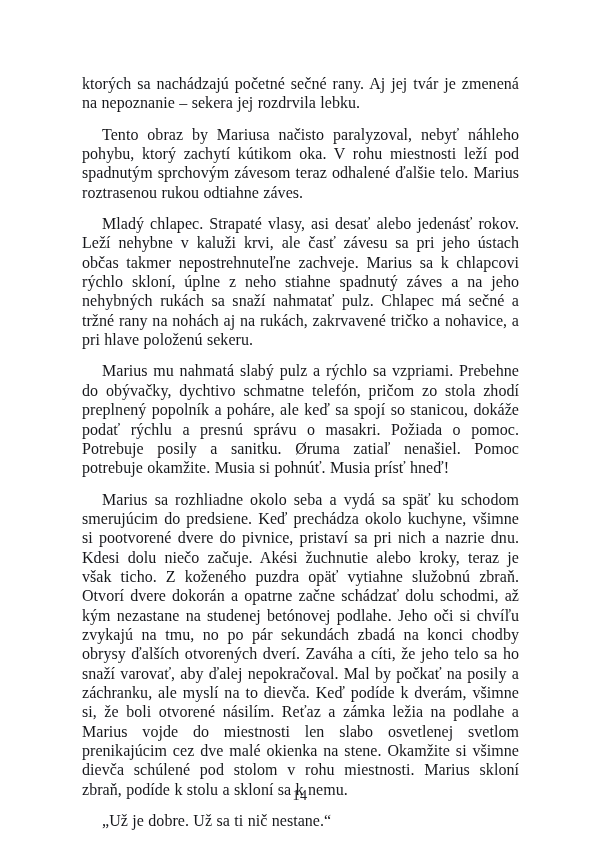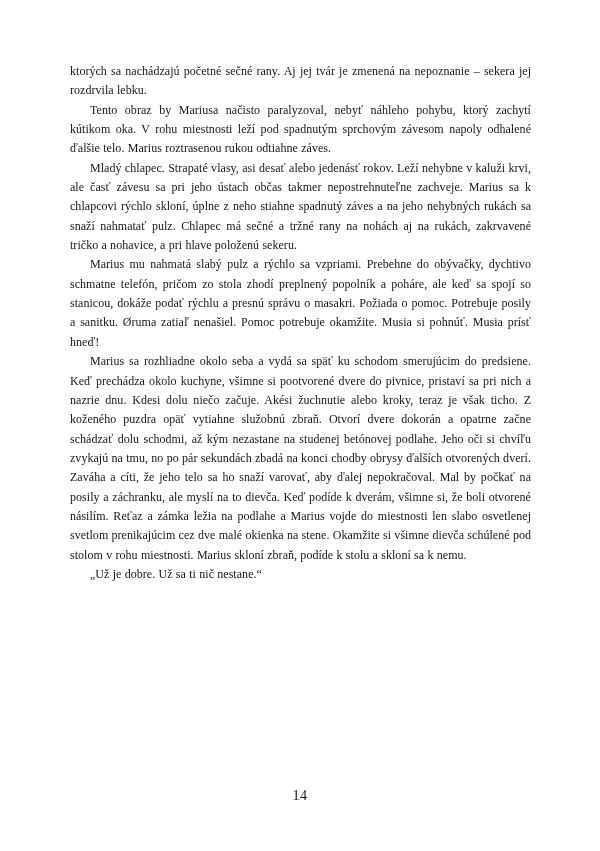--- a/index.html
+++ b/index.html
@@ -24,22 +24,22 @@
   }
 
   .text-block {
     position: absolute;
     left: 70px;
     top: 62px;
     width: 461px;
   }
 
   .para {
-    margin: 0;
-    font-size: 12px;
+    margin: 12px;
+    font-size: 16px;
     line-height: 19.35px;
     text-align: justify;
     text-justify: inter-word;
     text-indent: 20px;
     hyphens: manual;
     word-spacing: 0.02em;
     letter-spacing: 0.003em;
     color: #16171b;
   }
 
@@ -60,21 +60,21 @@
     letter-spacing: 0.02em;
   }
 </style>
 </head>
 <body>
 
 <div class="page">
 
   <div class="text-block">
     <p class="para continued">ktorých sa nachádzajú početné sečné rany. Aj jej tvár je zmenená na nepoznanie – sekera jej rozdrvila lebku.</p>
-    <p class="para">Tento obraz by Mariusa načisto paralyzoval, nebyť náhleho pohybu, ktorý zachytí kútikom oka. V rohu miestnosti leží pod spadnutým sprchovým závesom napoly odhalené ďalšie telo. Marius roztrasenou rukou odtiahne záves.</p>
+    <p class="para">Tento obraz by Mariusa načisto paralyzoval, nebyť náhleho pohybu, ktorý zachytí kútikom oka. V rohu miestnosti leží pod spadnutým sprchovým závesom teraz odhalené ďalšie telo. Marius roztrasenou rukou odtiahne záves.</p>
     <p class="para">Mladý chlapec. Strapaté vlasy, asi desať alebo jedenásť rokov. Leží nehybne v kaluži krvi, ale časť závesu sa pri jeho ústach občas takmer nepostrehnuteľne zachveje. Marius sa k chlapcovi rýchlo skloní, úplne z neho stiahne spadnutý záves a na jeho nehybných rukách sa snaží nahmatať pulz. Chlapec má sečné a tržné rany na nohách aj na rukách, zakrvavené tričko a nohavice, a pri hlave položenú sekeru.</p>
     <p class="para">Marius mu nahmatá slabý pulz a rýchlo sa vzpriami. Prebehne do obývačky, dychtivo schmatne telefón, pričom zo stola zhodí preplnený popolník a poháre, ale keď sa spojí so stanicou, dokáže podať rýchlu a presnú správu o masakri. Požiada o pomoc. Potrebuje posily a sanitku. Øruma zatiaľ nenašiel. Pomoc potrebuje okamžite. Musia si pohnúť. Musia prísť hneď!</p>
     <p class="para">Marius sa rozhliadne okolo seba a vydá sa späť ku schodom smerujúcim do predsiene. Keď prechádza okolo kuchyne, všimne si pootvorené dvere do pivnice, pristaví sa pri nich a nazrie dnu. Kdesi dolu niečo začuje. Akési žuchnutie alebo kroky, teraz je však ticho. Z koženého puzdra opäť vytiahne služobnú zbraň. Otvorí dvere dokorán a opatrne začne schádzať dolu schodmi, až kým nezastane na studenej betónovej podlahe. Jeho oči si chvíľu zvykajú na tmu, no po pár sekundách zbadá na konci chodby obrysy ďalších otvorených dverí. Zaváha a cíti, že jeho telo sa ho snaží varovať, aby ďalej nepokračoval. Mal by počkať na posily a záchranku, ale myslí na to dievča. Keď podíde k dverám, všimne si, že boli otvorené násilím. Reťaz a zámka ležia na podlahe a Marius vojde do miestnosti len slabo osvetlenej svetlom prenikajúcim cez dve malé okienka na stene. Okamžite si všimne dievča schúlené pod stolom v rohu miestnosti. Marius skloní zbraň, podíde k stolu a skloní sa k nemu.</p>
     <p class="para">„Už je dobre. Už sa ti nič nestane.“</p>
   </div>
 
   <div class="page-number">14</div>
 
 </div>
 

